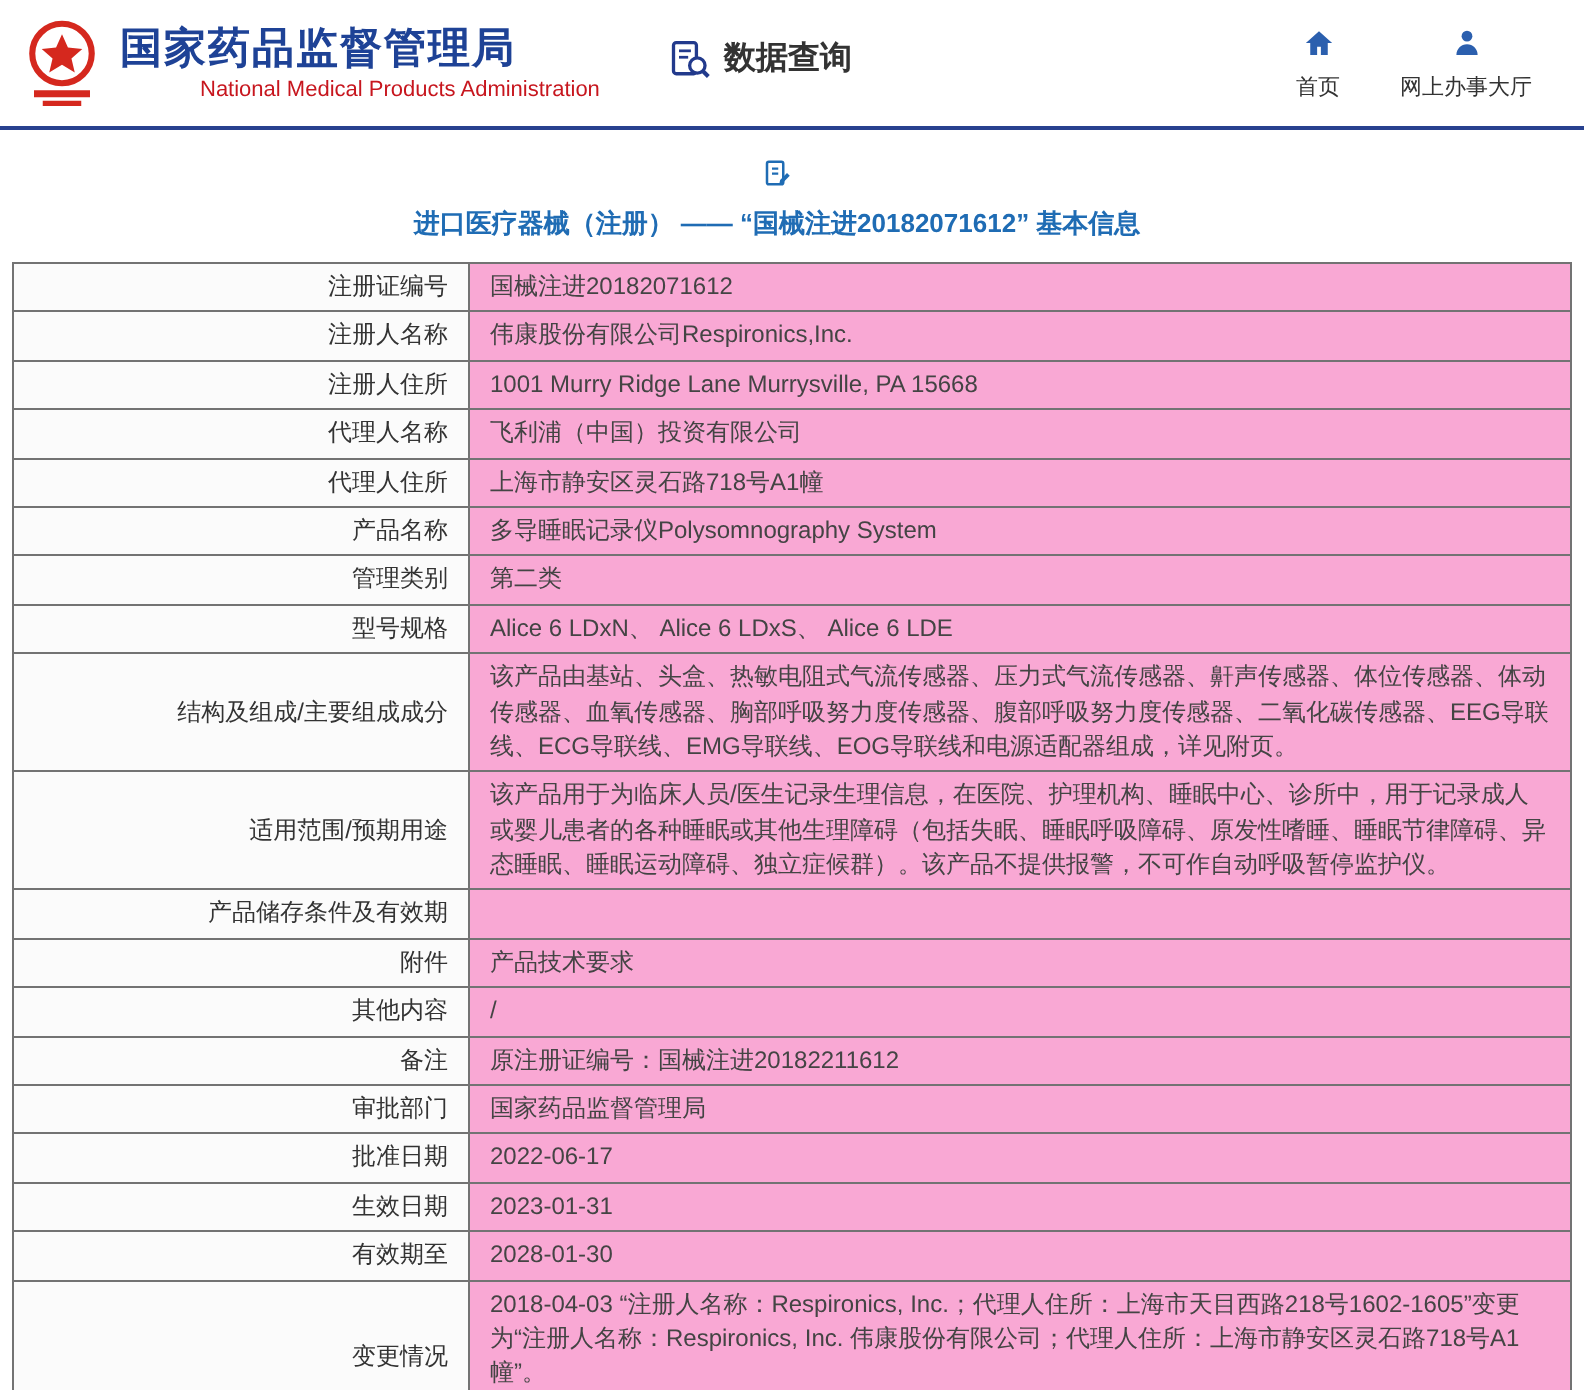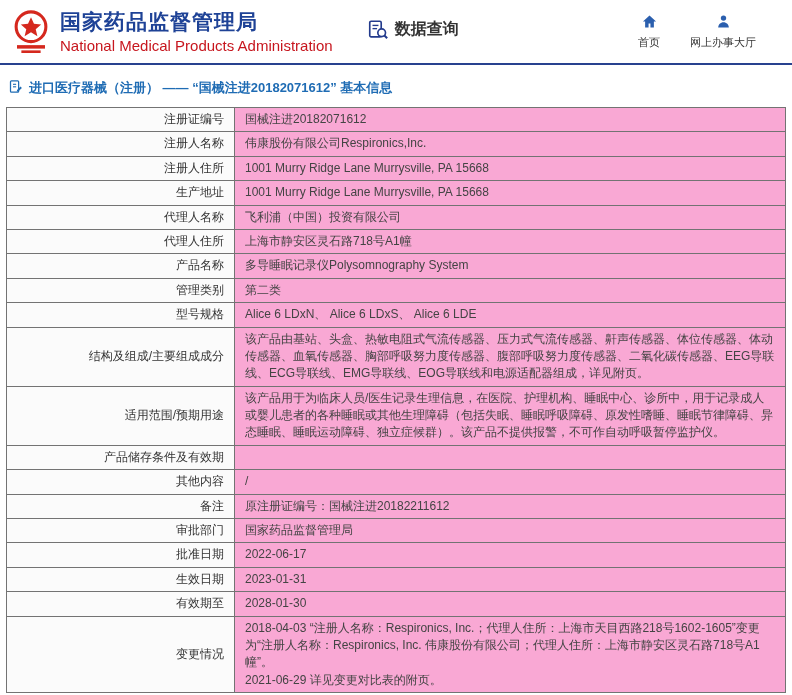--- a/index.html
+++ b/index.html
@@ -22,36 +22,37 @@
   .emblem svg { width: 42px; height: 46px; display: block; }
   .brand-text { display: flex; flex-direction: column; }
   .brand-cn {
     font-size: 21px;
     font-weight: bold;
     color: #1e4296;
     letter-spacing: 1px;
     line-height: 1.1;
   }
   .brand-en {
-    font-size: 15px;
+    font-size: 11px;
     color: #c7161e;
     margin-top: 3px;
+    margin-left: 40px;
   }
   .query {
     display: flex;
     gap: 6px;
     margin-left: 34px;
     font-size: 16px;
     font-weight: bold;
     color: #333;
     cursor: pointer;
   }
   .query svg { width: 22px; height: 22px; }
   .spacer { flex: 1; }
-  .nav { display: flex; gap: 30px; margin-right: 26px; }
+  .nav { display: flex; gap: 30px; margin-right: 16px; }
   .nav-item {
     display: flex;
     flex-direction: column;
     align-items: center;
     gap: 4px;
     font-size: 11px;
     color: #333;
     cursor: pointer;
     white-space: nowrap;
   }
@@ -60,20 +61,21 @@
 
   
   .page-title {
     display: flex;
     align-items: center;
     gap: 6px;
     padding: 14px 23px 10px 8px;
     font-size: 13px;
     font-weight: bold;
     color: #1f6cb4;
+    flex-direction: column;
   }
   .page-title svg { width: 15px; height: 15px; flex: 0 0 auto; }
 
   
   table.info {
     border-collapse: collapse;
     width: 780px;
     margin: 0 auto;
     font-size: 12px;
     color: #444;
@@ -175,24 +177,20 @@
     </tr>
     <tr>
       <td class="label">注册人名称</td>
       <td class="value">伟康股份有限公司Respironics,Inc.</td>
     </tr>
     <tr>
       <td class="label">注册人住所</td>
       <td class="value">1001 Murry Ridge Lane Murrysville, PA 15668</td>
     </tr>
     <tr>
-      <td class="label">生产地址</td>
-      <td class="value">1001 Murry Ridge Lane Murrysville, PA 15668</td>
-    </tr>
-    <tr>
       <td class="label">代理人名称</td>
       <td class="value">飞利浦（中国）投资有限公司</td>
     </tr>
     <tr>
       <td class="label">代理人住所</td>
       <td class="value">上海市静安区灵石路718号A1幢</td>
     </tr>
     <tr>
       <td class="label">产品名称</td>
       <td class="value">多导睡眠记录仪Polysomnography System</td>
@@ -209,20 +207,24 @@
       <td class="label">结构及组成/主要组成成分</td>
       <td class="value">该产品由基站、头盒、热敏电阻式气流传感器、压力式气流传感器、鼾声传感器、体位传感器、体动传感器、血氧传感器、胸部呼吸努力度传感器、腹部呼吸努力度传感器、二氧化碳传感器、EEG导联线、ECG导联线、EMG导联线、EOG导联线和电源适配器组成，详见附页。</td>
     </tr>
     <tr>
       <td class="label">适用范围/预期用途</td>
       <td class="value">该产品用于为临床人员/医生记录生理信息，在医院、护理机构、睡眠中心、诊所中，用于记录成人或婴儿患者的各种睡眠或其他生理障碍（包括失眠、睡眠呼吸障碍、原发性嗜睡、睡眠节律障碍、异态睡眠、睡眠运动障碍、独立症候群）。该产品不提供报警，不可作自动呼吸暂停监护仪。</td>
     </tr>
     <tr>
       <td class="label">产品储存条件及有效期</td>
       <td class="value"></td>
+    </tr>
+    <tr>
+      <td class="label">附件</td>
+      <td class="value">产品技术要求</td>
     </tr>
     <tr>
       <td class="label">其他内容</td>
       <td class="value">/</td>
     </tr>
     <tr>
       <td class="label">备注</td>
       <td class="value">原注册证编号：国械注进20182211612</td>
     </tr>
     <tr>

